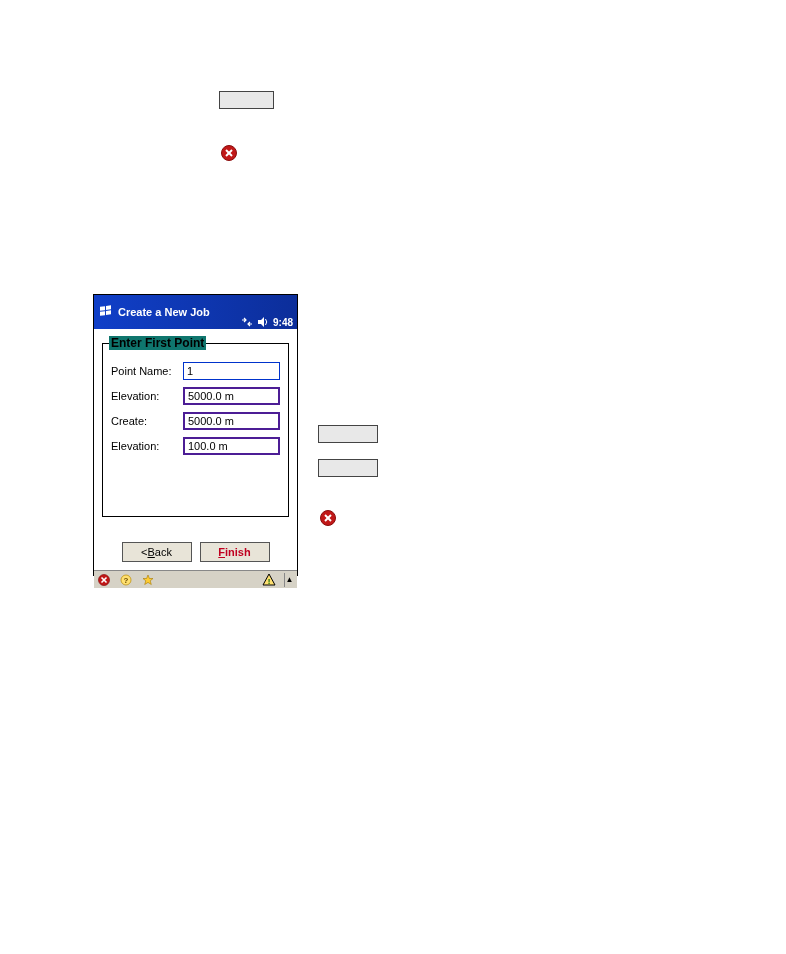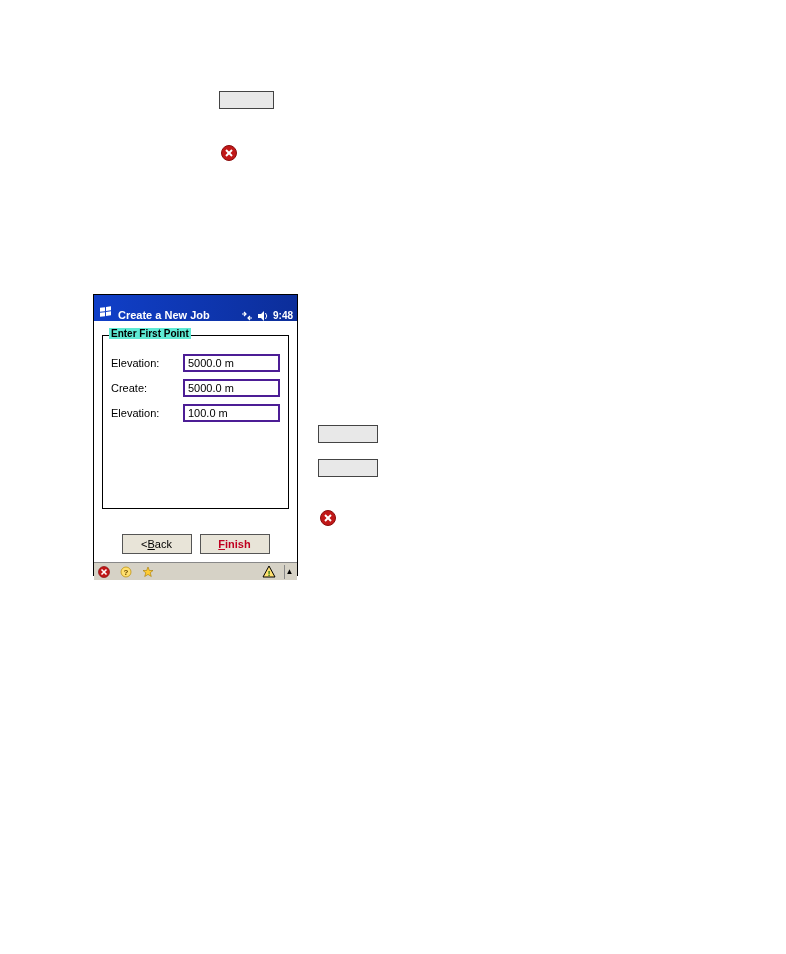--- a/index.html
+++ b/index.html
@@ -41,25 +41,25 @@
   .pda {
     position: absolute;
     left: 93px;
     top: 294px;
     width: 205px;
     height: 282px;
     border: 1px solid #000;
     background: #fff;
   }
   .pda-titlebar {
-    height: 26px;
+    height: 34px;
     background: #0a2da6;
     background: linear-gradient(to right, #103fc8, #0c2e9a);
     display: flex;
-    align-items: flex-end;
+    align-items: center;
     padding: 0 4px;
     color: #fff;
     font-weight: bold;
     font-size: 11px;
   }
   .pda-titlebar .start-icon {
     width: 16px;
     height: 16px;
     margin-right: 4px;
     display: flex;
@@ -86,23 +86,23 @@
   .group-box {
     border: 1px solid #000;
     position: relative;
     padding: 18px 8px 12px 8px;
     height: 174px;
   }
   .group-box .legend {
     position: absolute;
     top: -8px;
     left: 6px;
-    background: #5eead4;
+    background: #0f766e;
     padding: 0 2px;
-    font-size: 10px;
+    font-size: 12px;
     font-weight: bold;
   }
   .form-row {
     display: flex;
     align-items: center;
     margin-bottom: 7px;
     height: 18px;
   }
   .form-row label {
     width: 72px;
@@ -223,20 +223,24 @@
       </span>
       <span>9:48</span>
     </span>
   </div>
 
   <div class="pda-body">
     <div class="group-box">
       <div class="legend">Enter First Point</div>
 
       <div class="form-row">
+        <label>Point Name:</label>
+        <input class="focused" value="1" style="">
+      </div>
+      <div class="form-row">
         <label>Elevation:</label>
         <input value="5000.0 m" style="">
       </div>
       <div class="form-row">
         <label>Create:</label>
         <input value="5000.0 m" style="">
       </div>
       <div class="form-row">
         <label>Elevation:</label>
         <input value="100.0 m" style="">

